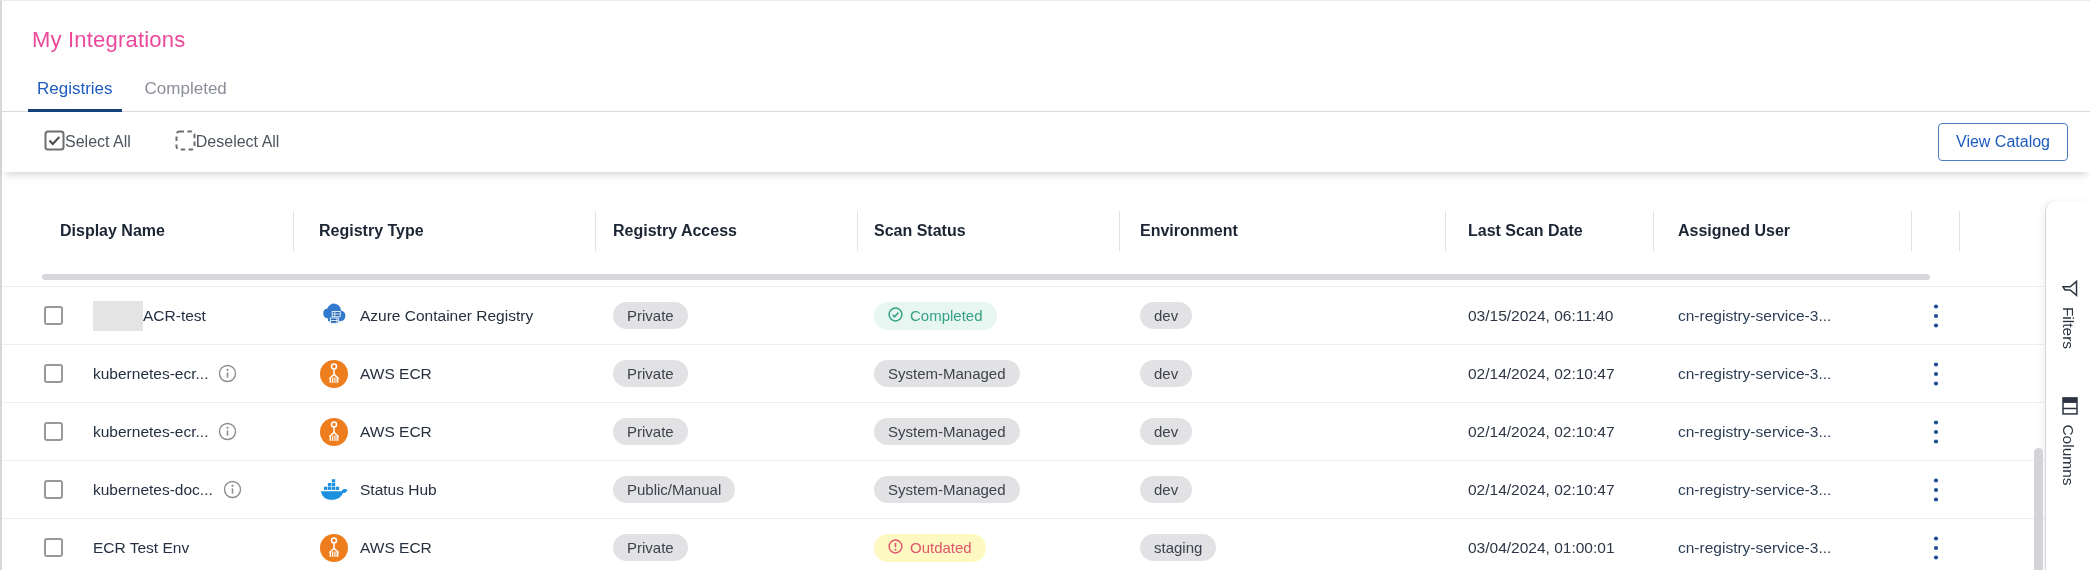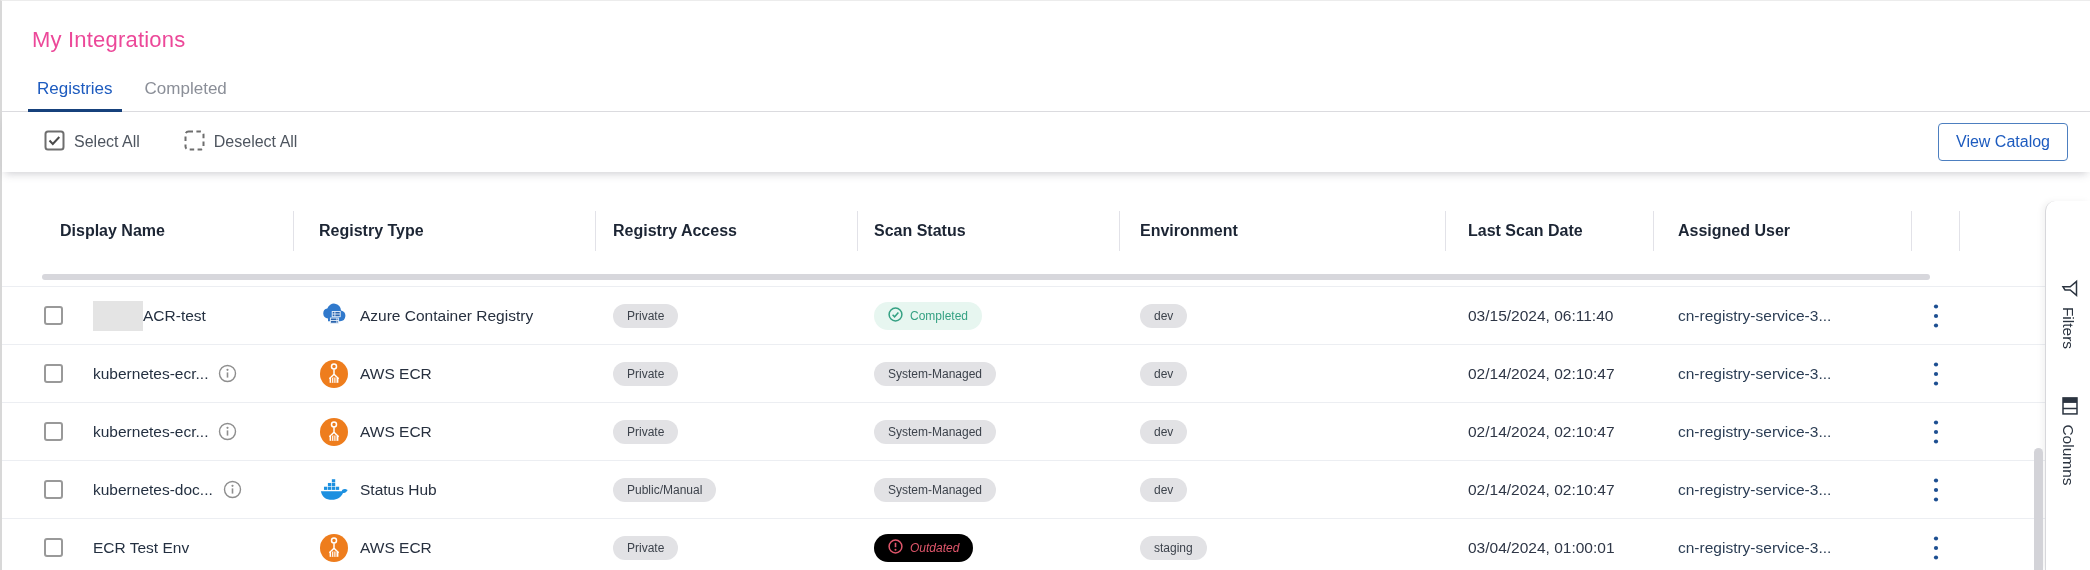--- a/index.html
+++ b/index.html
@@ -14,21 +14,21 @@
   .tabbar { display: flex; gap: 14px; padding-left: 26px; margin-top: 20px;
     border-bottom: 1px solid #dcdce0; }
   .tab { padding: 6px 9px 10px 9px; font-size: 17px; color: #8b8f98; cursor: pointer;
     border-bottom: 3px solid transparent; margin-bottom: -1px; }
   .tab.active { color: #1d5bbf; border-bottom-color: #16417c; }
 
   
   .toolbar { position: relative; display: flex; align-items: center; height: 60px;
     padding: 0 22px 0 42px; background: #fff; z-index: 5;
     box-shadow: 0 5px 8px -3px rgba(90,90,105,.28); }
-  .tool-btn { display: inline-flex; align-items: center; gap: 9px; background: none; border: none;
+  .tool-btn { display: inline-flex; align-items: center; background: none; border: none;
     font-size: 16px; color: #4e555f; cursor: pointer; font-family: inherit; }
   .tool-btn + .tool-btn { margin-left: 44px; }
   .spacer { flex: 1; }
   .view-catalog { height: 38px; padding: 0 17px; background: #fff; border: 1px solid #4d7fc0;
     border-radius: 4px; color: #1d5bbf; font-size: 16px; cursor: pointer; font-family: inherit; }
 
   
   .table-wrap { position: absolute; left: 0; top: 190px; right: 45px; bottom: 0; overflow: hidden; }
   .thead { display: flex; height: 80px; align-items: center; background: #fff; }
   .th { font-size: 16px; font-weight: 700; color: #1c2534; position: relative; height: 100%;
@@ -68,23 +68,23 @@
   .cell.col-date { padding-left: 22px; color: #2e3646; }
   .cell.col-user { padding-left: 24px; color: #2c3e55; }
 
   .cb { flex: none; width: 19px; height: 19px; border: 2px solid #999; border-radius: 3px;
     background: #fff; margin-right: 30px; cursor: pointer; }
   .redact { flex: none; width: 50px; height: 30px; background: #e4e4e4; }
   .dname { color: #243041; white-space: nowrap; }
   .info { margin-left: 10px; display: inline-flex; cursor: pointer; }
 
   .pill { display: inline-flex; align-items: center; gap: 7px; padding: 5px 14px;
-    border-radius: 15px; font-size: 12px; background: #e2e2e5; color: #3d434c; white-space: nowrap; }
+    border-radius: 15px; font-size: 15px; background: #e2e2e5; color: #3d434c; white-space: nowrap; }
   .pill.success { background: #e7f6f0; color: #35a183; }
-  .pill.danger  { background: #000000; color: #e0566b; font-style: italic; }
+  .pill.danger  { background: #fef9c3; color: #e0566b; }
 
   .kebab { background: none; border: none; cursor: pointer; padding: 4px 6px; display: flex; }
 
   .reg-icon { display: inline-flex; align-items: center; justify-content: center; width: 30px; }
 
   
   .rail { position: absolute; right: 0; top: 200px; bottom: 0; width: 45px; background: #fff;
     border-left: 1px solid #d7d7db; border-top-left-radius: 10px;
     box-shadow: -3px 0 6px rgba(0,0,0,.05); z-index: 6; }
   .rail-item { position: absolute; left: 50%; top: 0; white-space: nowrap; display: flex;

